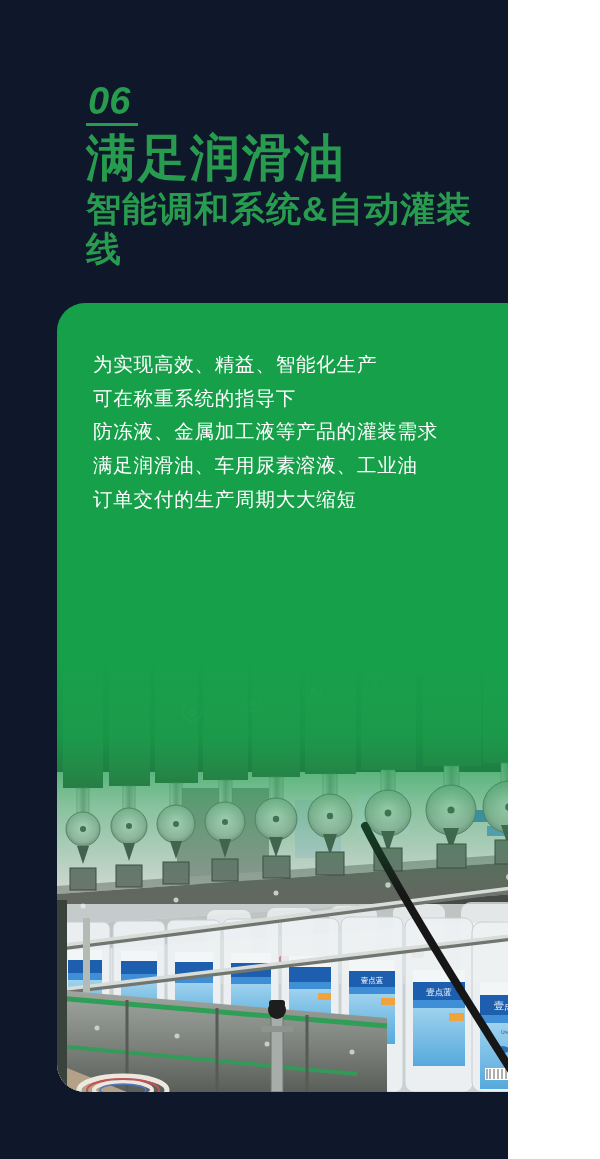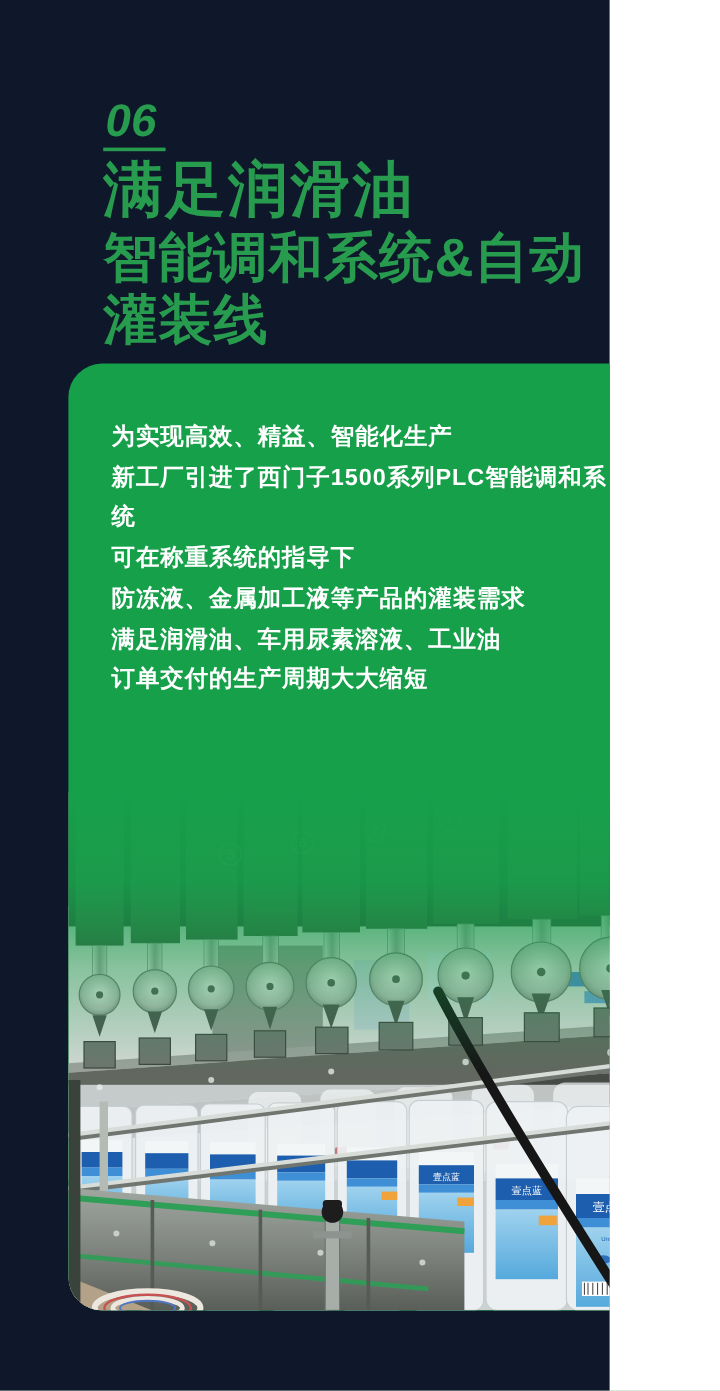--- a/index.html
+++ b/index.html
@@ -6,46 +6,45 @@
   .page{
     position:relative;width:508px;height:1159px;background:#0f172a;
     overflow:hidden;font-family:"Liberation Sans","DejaVu Sans",sans-serif;
   }
   .header{position:absolute;left:86px;top:82px;color:#279c4e;}
   .idx{
     display:inline-block;font-size:38px;font-weight:700;font-style:italic;
     line-height:1.0;border-bottom:3px solid #279c4e;padding:0 8px 3px 2px;
   }
   .title{font-size:50px;font-weight:800;letter-spacing:2px;line-height:1.12;margin-top:4px;}
-  .subtitle{font-size:45px;font-weight:700;letter-spacing:1px;line-height:1.15;margin-top:3px;}
+  .subtitle{font-size:35px;font-weight:700;letter-spacing:1px;line-height:1.15;margin-top:3px;}
   .card{
     position:absolute;left:57px;top:303px;width:486px;height:789px;
     background:#16a04a;border-radius:28px;overflow:hidden;
   }
   .card-text{
     position:absolute;left:36px;top:45px;right:26px;color:#ffffff;
-    font-size:19.5px;line-height:33.7px;letter-spacing:0.8px;font-weight:700;
+    font-size:19.5px;line-height:33.7px;letter-spacing:0.8px;font-weight:400;
   }
   .photo{position:absolute;left:0;bottom:0;width:486px;height:432px;display:block;}
 </style>
 </head>
 <body>
 
 <div class="page">
 
   <div class="header">
     <div class="idx">06</div>
     <div class="title">满足润滑油</div>
     <div class="subtitle">智能调和系统&amp;自动灌装线</div>
   </div>
 
   <div class="card">
     <div class="card-text">
       <div>为实现高效、精益、智能化生产</div>
-      <div>新工厂引进了西门子1500系列PLC智能调和系统</div>
       <div>可在称重系统的指导下</div>
       <div>防冻液、金属加工液等产品的灌装需求</div>
       <div>满足润滑油、车用尿素溶液、工业油</div>
       <div>订单交付的生产周期大大缩短</div>
     </div>
 
     <svg class="photo" viewBox="0 0 486 432">
       <defs>
         <linearGradient id="panelG" x1="0" y1="0" x2="0" y2="1">
           <stop offset="0" stop-color="#5d8a68"></stop>

